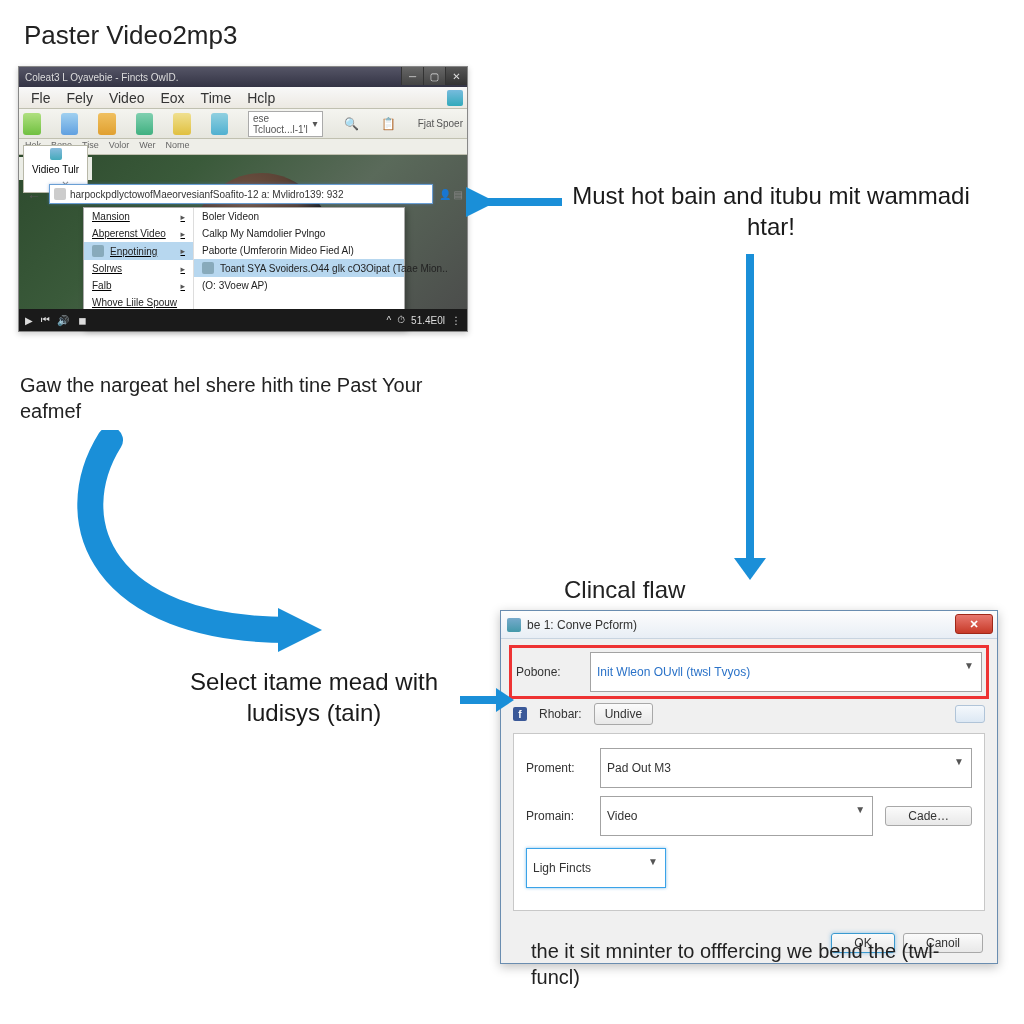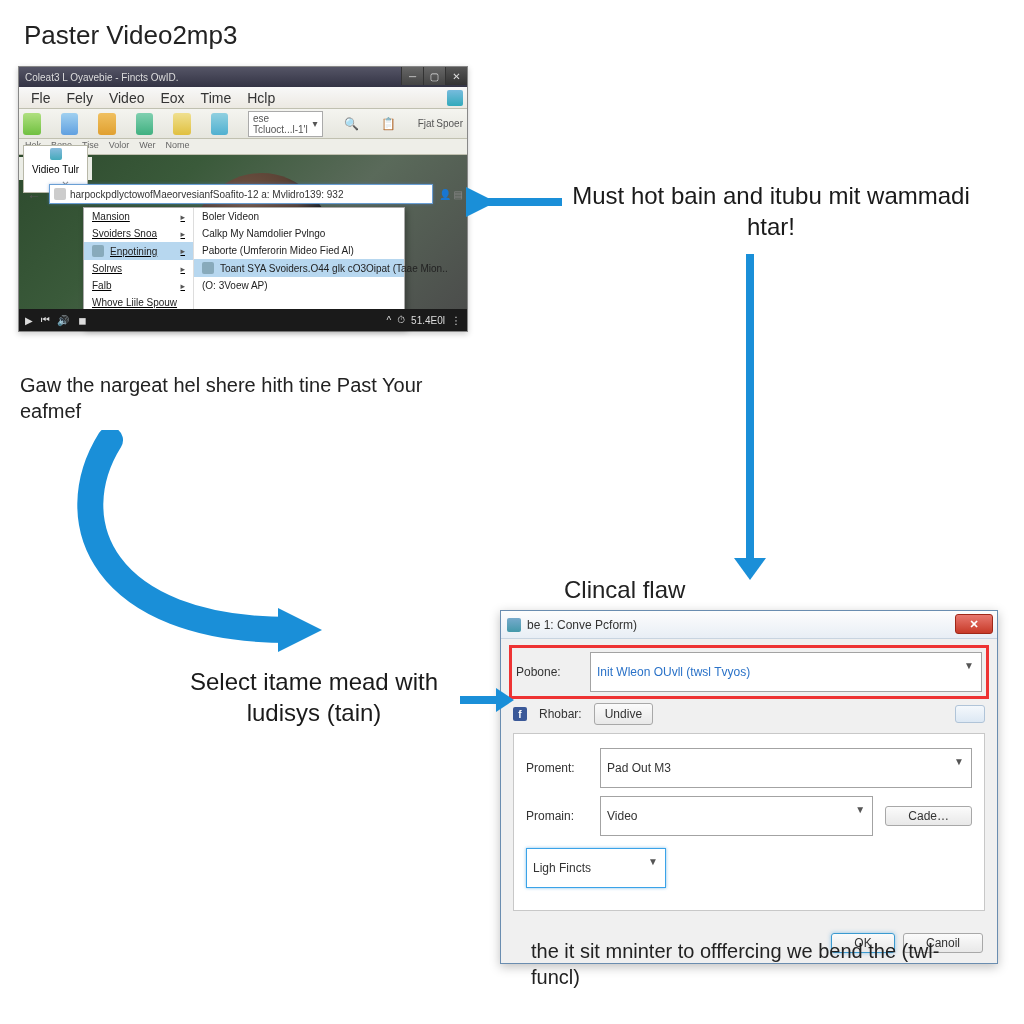--- a/index.html
+++ b/index.html
@@ -133,21 +133,21 @@
         <span>▤</span>
       </div>
     </div>
     <div class="context-menu">
       <div class="cm-row">
         <div class="cm-left">
           <div class="cm-item cm-arrow">
               <span>Mansion</span>
             </div>
           <div class="cm-item cm-arrow">
-              <span>Svoiders Snoa</span>
+              <span>Abperenst Video</span>
             </div>
           <div class="cm-item hl cm-arrow">
               <span class="cm-icon"></span>
               <span>Enpotining</span>
             </div>
           <div class="cm-item cm-arrow">
               <span>Solrws</span>
             </div>
           <div class="cm-item cm-arrow">
               <span>Falb</span>

